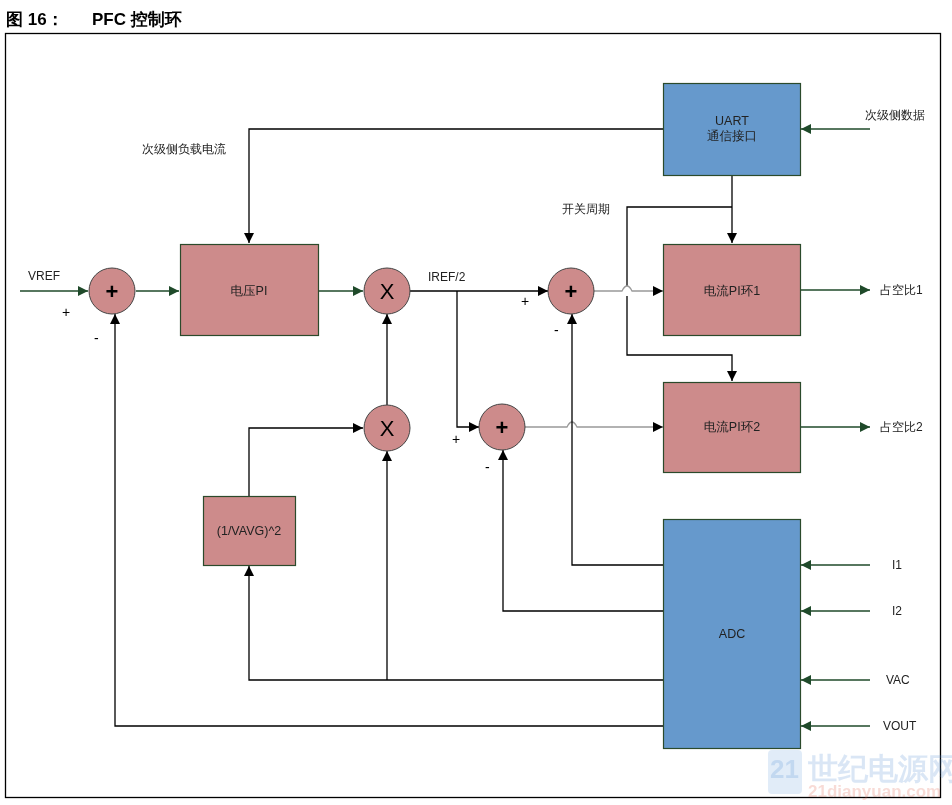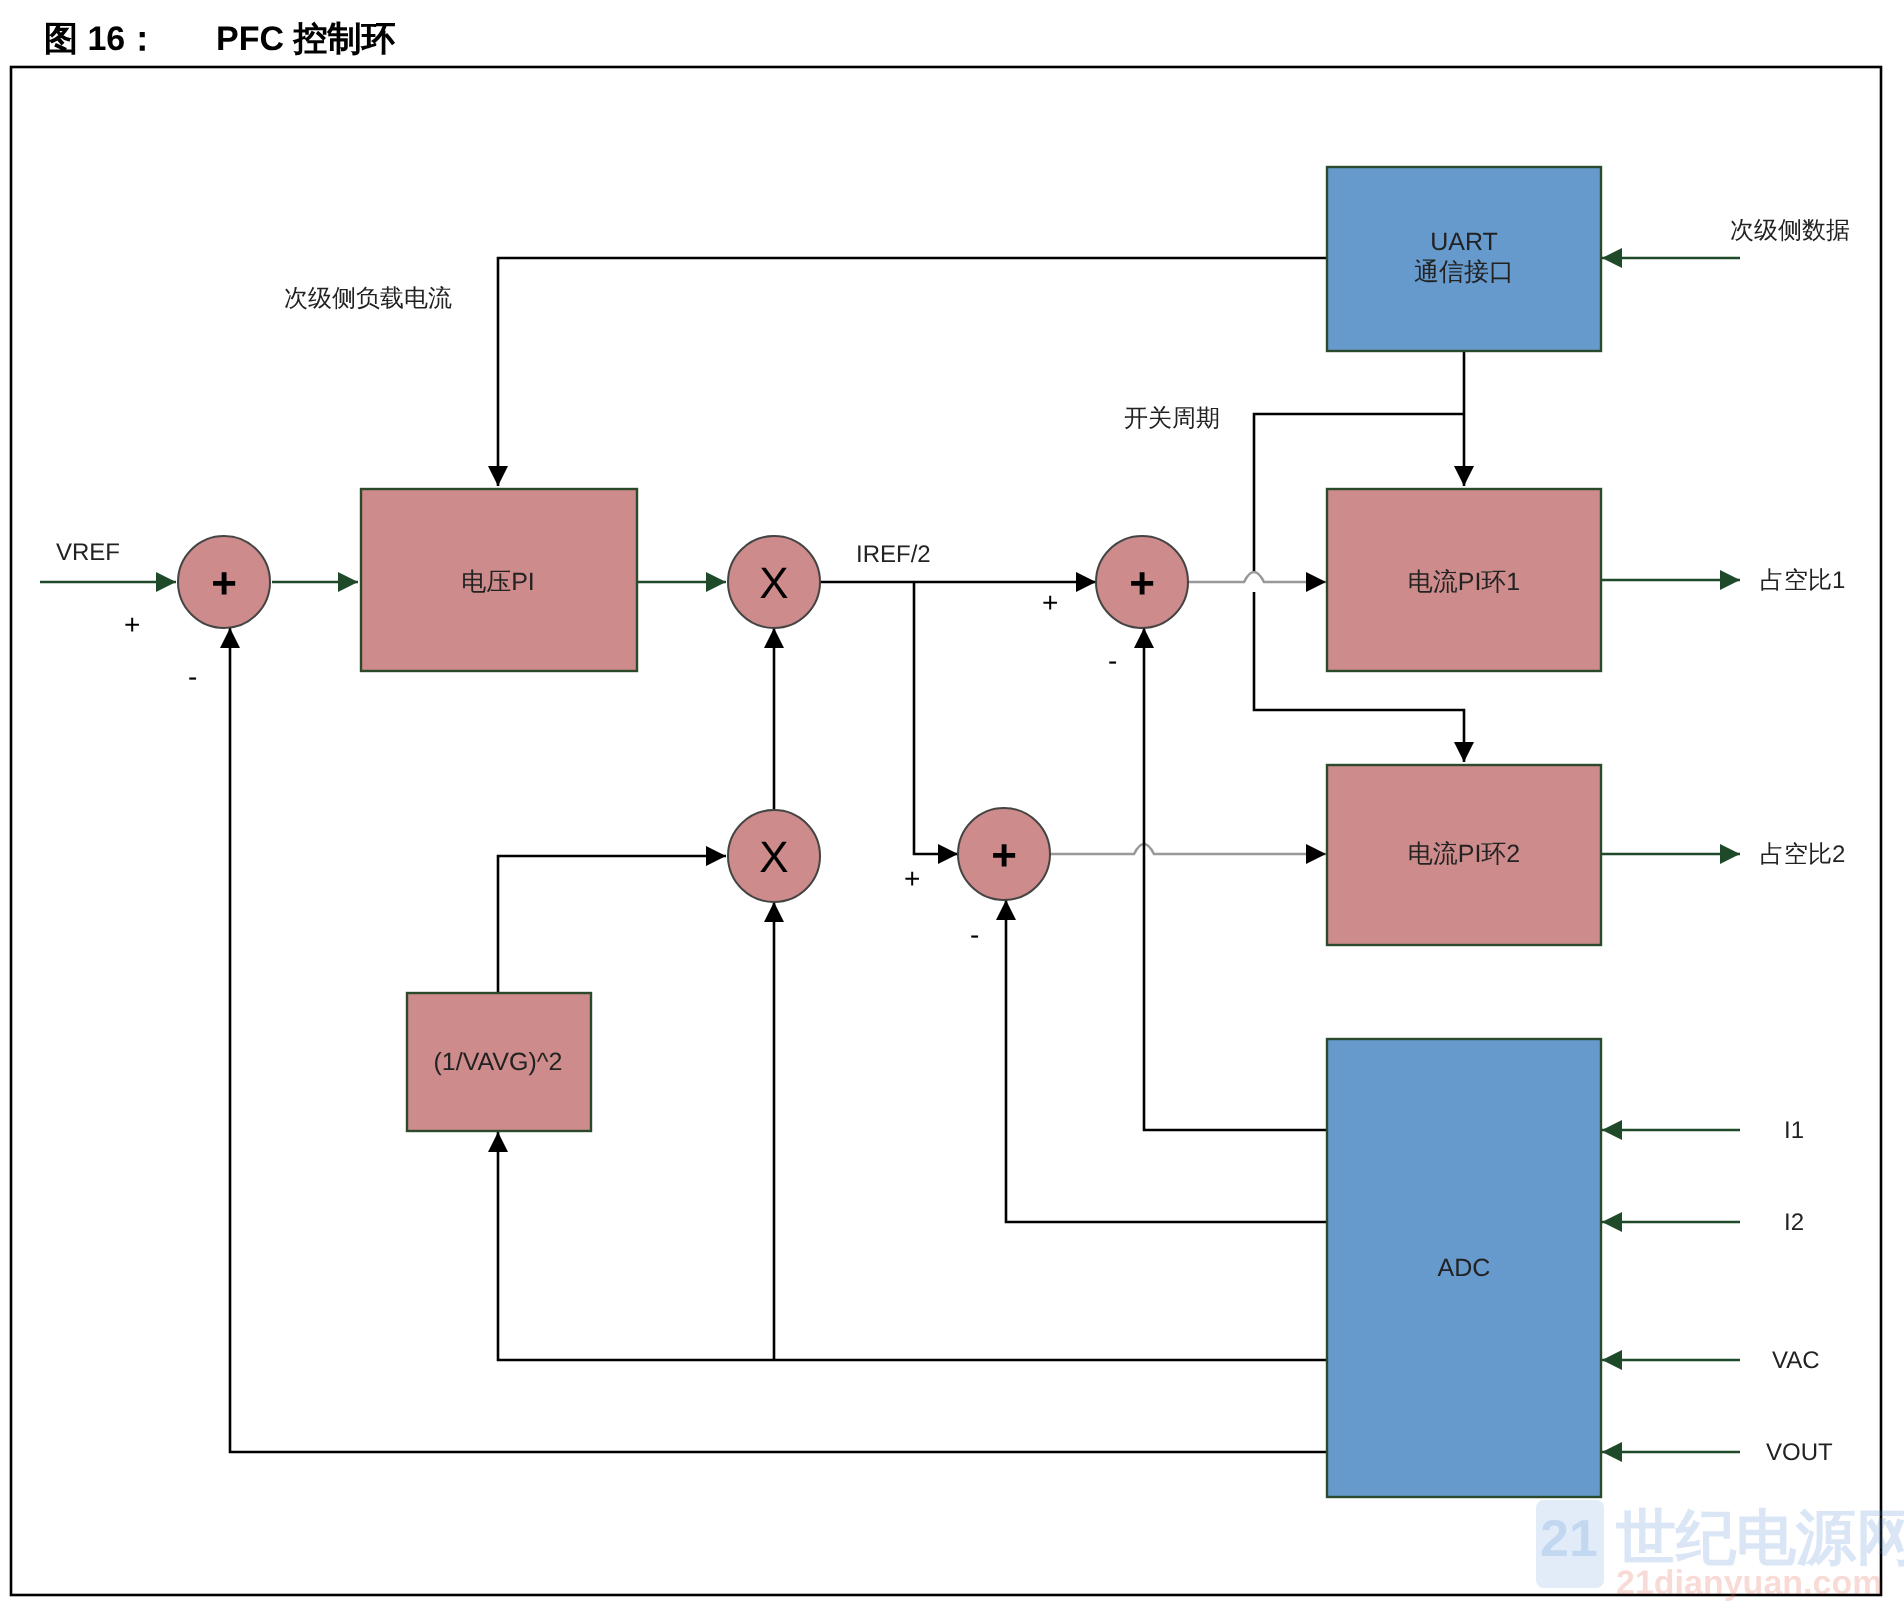--- a/index.html
+++ b/index.html
@@ -1,17 +1,17 @@
 <!DOCTYPE html>
 <html><head>
 <meta charset="utf-8">
 <style>
   html,body{margin:0;padding:0;background:#fff;}
   body{width:952px;height:805px;position:relative;overflow:hidden;font-family:"Liberation Sans","DejaVu Sans",sans-serif;}
-  .fig-title{position:absolute;left:6px;top:8px;font-size:17px;font-weight:bold;color:#000;white-space:nowrap;margin-left:16px;}
+  .fig-title{position:absolute;left:6px;top:8px;font-size:17px;font-weight:bold;color:#000;white-space:nowrap;}
   .fig-title .num{display:inline-block;width:86px;}
   svg{position:absolute;left:0;top:0;}
   .lbl{font-family:"Liberation Sans","DejaVu Sans",sans-serif;font-size:12px;fill:#222;}
   .blk-text{font-family:"Liberation Sans","DejaVu Sans",sans-serif;font-size:12.5px;fill:#222;}
   .op{font-family:"Liberation Sans","DejaVu Sans",sans-serif;font-size:22px;font-weight:bold;fill:#000;}
   .sign{font-family:"Liberation Sans","DejaVu Sans",sans-serif;font-size:14px;fill:#000;}
   .wm1{font-family:"Liberation Sans","DejaVu Sans",sans-serif;font-size:30px;font-weight:bold;fill:#5a93d6;opacity:0.22;}
   .wm2{font-family:"Liberation Sans","DejaVu Sans",sans-serif;font-size:17px;font-weight:bold;fill:#e0604a;opacity:0.22;}
 </style>
 </head>

